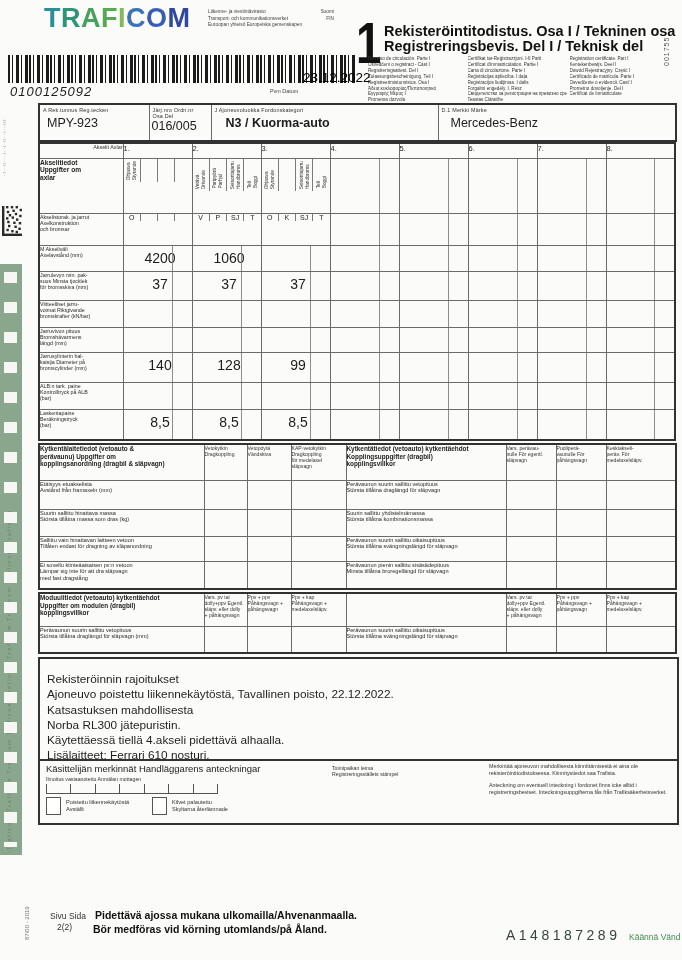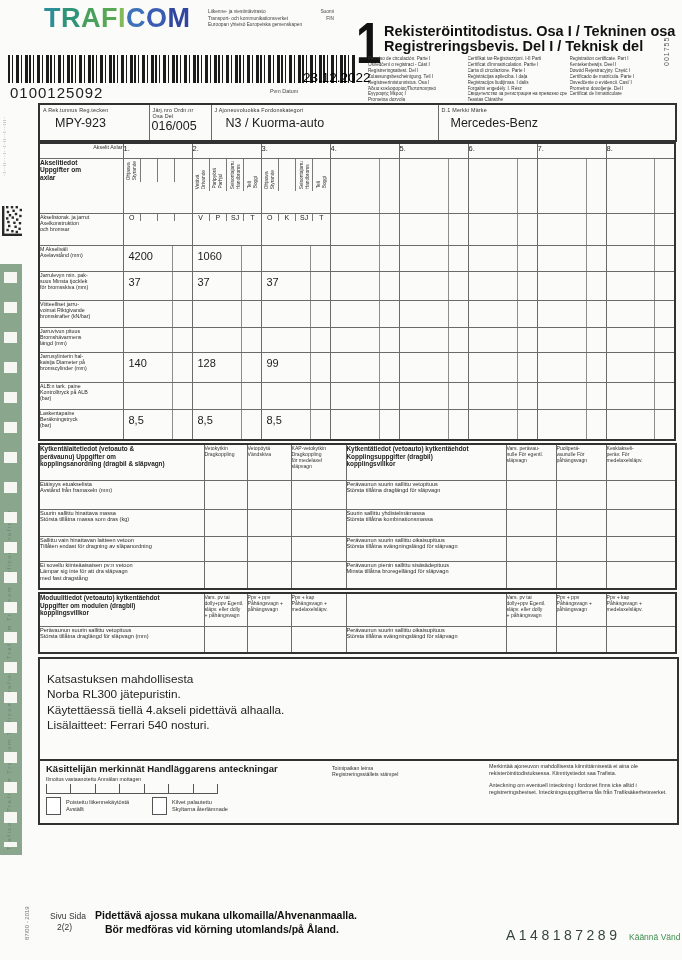--- a/index.html
+++ b/index.html
@@ -32,67 +32,67 @@
   .title2{left:384px;top:38px;font-size:14.5px;font-weight:bold;color:#111;}
   .langs{left:368px;top:56px;width:298px;display:flex;gap:3px;}
   .lcol{width:99px;font-size:4.6px;line-height:5.9px;color:#333;}
   .lcol div{white-space:nowrap;overflow:hidden;}
   .serial{left:663px;top:16px;height:50px;font-size:7px;color:#555;letter-spacing:1px;}
   .barcode{left:8px;top:55px;width:348px;height:28px;
     background:repeating-linear-gradient(90deg,
       #1a1a1a 0 2px,#fbfbf9 2px 4px,#1a1a1a 4px 5px,#fbfbf9 5px 8px,
       #1a1a1a 8px 11px,#fbfbf9 11px 13px,#1a1a1a 13px 14px,#fbfbf9 14px 17px,
       #1a1a1a 17px 20px,#fbfbf9 20px 21px);}
-  .barcodenum{left:10px;top:84px;font-size:15px;letter-spacing:1px;color:#1d1d1d;}
+  .barcodenum{left:10px;top:84px;font-size:13px;letter-spacing:1px;color:#1d1d1d;font-style:italic;}
   .datelabel{left:270px;top:88px;font-size:5.4px;color:#444;}
   .dateval{left:303px;top:70px;font-size:13.5px;color:#000000;}
 
   
   table.t{position:absolute;border-collapse:collapse;table-layout:fixed;border:2px solid #323232;}
   table.t td{border:1px solid #6b6b6b;padding:0;vertical-align:top;position:relative;overflow:hidden;}
   .clabel{font-size:5.4px;color:#333;padding:2px 0 0 3px;letter-spacing:.2px;white-space:pre-line;line-height:6.2px;}
-  .cvalue{font-size:12.5px;padding:3px 0 0 15px;color:#1c1c1c;}
+  .cvalue{font-size:12.5px;padding:3px 0 0 7px;color:#1c1c1c;}
   .corner{text-align:right;font-size:5.4px;padding:2px 4px 0 0;color:#333;}
   .num{font-size:7.5px;padding:2px 0 0 3px;}
   .sidehead{font-size:6.6px;font-weight:bold;line-height:7.6px;padding:3px 2px 0 3px;white-space:pre-line;}
   .subs{display:flex;height:100%;}
   .subs>div{flex:1;border-right:1px solid #7a7a7a;min-width:0;display:flex;align-items:flex-end;justify-content:center;}
   .subs>div:last-child{border-right:none;}
   .vlab{writing-mode:vertical-rl;transform:rotate(180deg);font-size:4.8px;line-height:1.15;
         white-space:pre-line;padding:2px 0;color:#333;}
   .lets>div{align-items:center;font-size:7px;color:#222;}
   .rowlbl{font-size:5.3px;line-height:6.2px;padding:2px 0 0 3px;white-space:pre-line;color:#2a2a2a;}
-  .val span{font-size:11px;display:block;padding:4px 0 0 5px;color:#1c1c1c;}
+  .val span{font-size:14px;display:block;padding:4px 0 0 5px;color:#1c1c1c;text-align:center;}
   .d71::after{content:"";position:absolute;top:0;bottom:0;left:71%;border-left:1px solid #8d8d8d;}
   .ctitle{font-size:6.4px;font-weight:bold;line-height:7.6px;padding:3px 2px 0 4px;white-space:pre-line;}
   .chead{font-size:5.1px;line-height:6px;padding:3px 1px 0 3px;white-space:pre-line;color:#333;}
   .rlab{font-size:5.6px;line-height:6.6px;padding:3px 0 0 4px;white-space:pre-line;color:#2a2a2a;}
 
   
   .rembox{position:absolute;left:38px;top:657px;width:637px;height:164px;border:2px solid #323232;}
   .remtitle{font-size:7.6px;font-weight:bold;padding:3px 0 0 6px;}
   .remlines{position:absolute;left:7px;top:13px;font-size:11.8px;line-height:15.3px;color:#1f1f1f;}
   .handler{position:absolute;left:0;right:0;top:100px;bottom:0;border-top:2px solid #323232;}
-  .htitle{position:absolute;left:6px;top:2px;font-size:9.5px;font-weight:bold;}
+  .htitle{position:absolute;left:6px;top:2px;font-size:9.5px;font-weight:normal;}
   .hreceived{position:absolute;left:6px;top:15px;font-size:5.2px;color:#333;}
   .ticks{position:absolute;left:6px;top:23px;width:172px;height:9px;border-bottom:1px solid #555;display:flex;}
   .ticks i{flex:1;border-left:1px solid #555;}
   .ticks i:last-child{border-right:1px solid #555;}
   .hstamp{position:absolute;left:292px;top:4px;font-size:5.2px;line-height:6.4px;color:#333;}
   .hnotes{position:absolute;left:449px;top:2px;width:186px;font-size:5.4px;line-height:6.5px;color:#333;}
   .hnotes p{margin:0 0 6px 0;}
   .cb{position:absolute;top:36px;display:flex;gap:5px;}
   .cbbox{width:13px;height:16px;border:1px solid #555;background:#fff;flex:none;}
   .cblab{font-size:5.6px;line-height:6.6px;padding-top:2px;color:#333;}
 
   
   .pagelabel{left:50px;top:911px;font-size:8.5px;color:#333;}
   .pagevalue{left:57px;top:922px;font-size:8.5px;color:#333;}
   .footfi{left:95px;top:909px;font-size:10.5px;font-weight:bold;color:#111;}
-  .footsv{left:105px;top:923px;font-size:10.5px;font-weight:bold;color:#111;}
+  .footsv{left:93px;top:923px;font-size:10.5px;font-weight:bold;color:#111;}
   .docnum{left:506px;top:927px;font-size:14px;letter-spacing:3.5px;color:#35443c;}
   .turn{left:629px;top:932px;font-size:8.5px;color:#3e8e4e;}
 </style>
 </head>
 <body>
 
 <div class="page">
 
   <div class="abs microtext vtext">·ı··ıı···ı··ı·ıı··ı··ııı·</div>
   <svg class="abs datamatrix" width="20" height="30" viewBox="0 0 10 15">
@@ -193,21 +193,21 @@
         <div class="clabel">A  Rek.tunnus  Reg.tecken</div>
         <div class="cvalue">MPY-923</div>
       </td>
       <td>
         <div class="clabel">Järj.nro  Ordn.nr
 Osa  Del</div>
         <div class="cvalue" style="padding-left:2px;margin-top:-3px;">016/005</div>
       </td>
       <td>
         <div class="clabel">J  Ajoneuvoluokka  Fordonskategori</div>
-        <div class="cvalue" style="padding-left:14px;">N3 / Kuorma-auto</div>
+        <div class="cvalue" style="padding-left:14px;font-weight:bold;">N3 / Kuorma-auto</div>
       </td>
       <td>
         <div class="clabel">D.1  Merkki  Märke</div>
         <div class="cvalue" style="padding-left:12px;">Mercedes-Benz</div>
       </td>
     </tr>
   </tbody>
     </table>
 
   <table class="t" style="left:38px;top:142px;width:637px;">
@@ -578,24 +578,26 @@
 Största tillåtna svängningslängd för släpvagn</td>
       <td></td>
           <td></td>
           <td></td>
     </tr>
   </tbody>
     </table>
 
   <div class="rembox">
     <div class="remlines">
+      <div>Rekisteröinnin rajoitukset</div>
+      <div>Ajoneuvo poistettu liikennekäytöstä, Tavallinen poisto, 22.12.2022.</div>
       <div>Katsastuksen mahdollisesta</div>
       <div>Norba RL300 jätepuristin.</div>
       <div>Käytettäessä tiellä 4.akseli pidettävä alhaalla.</div>
-      <div>Lisälaitteet: Ferrari 540 nosturi.</div>
+      <div>Lisälaitteet: Ferrari 610 nosturi.</div>
     </div>
     <div class="handler">
       <div class="htitle">Käsittelijän merkinnät Handläggarens anteckningar</div>
       <div class="hreceived">Ilmoitus vastaanotettu Anmälan mottagen</div>
       <div class="ticks">
         <i></i>
           <i></i>
           <i></i>
           <i></i>
           <i></i>

